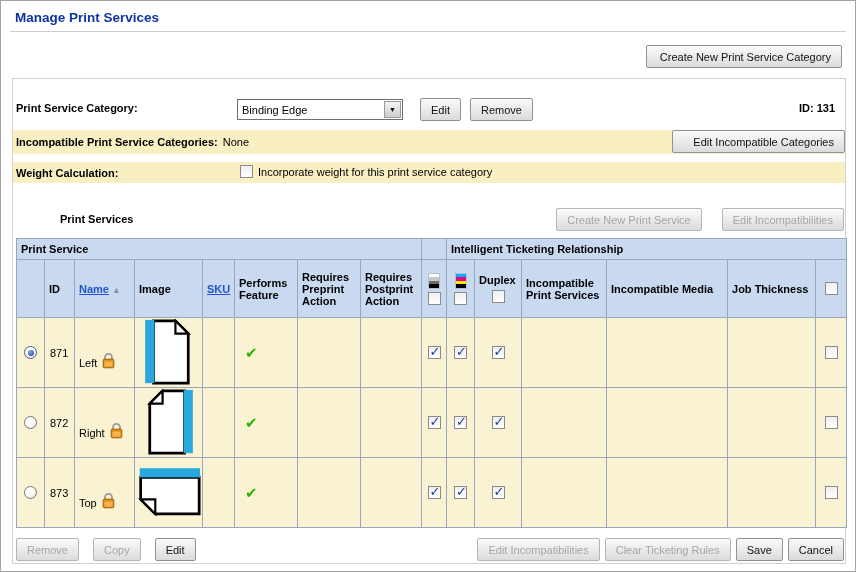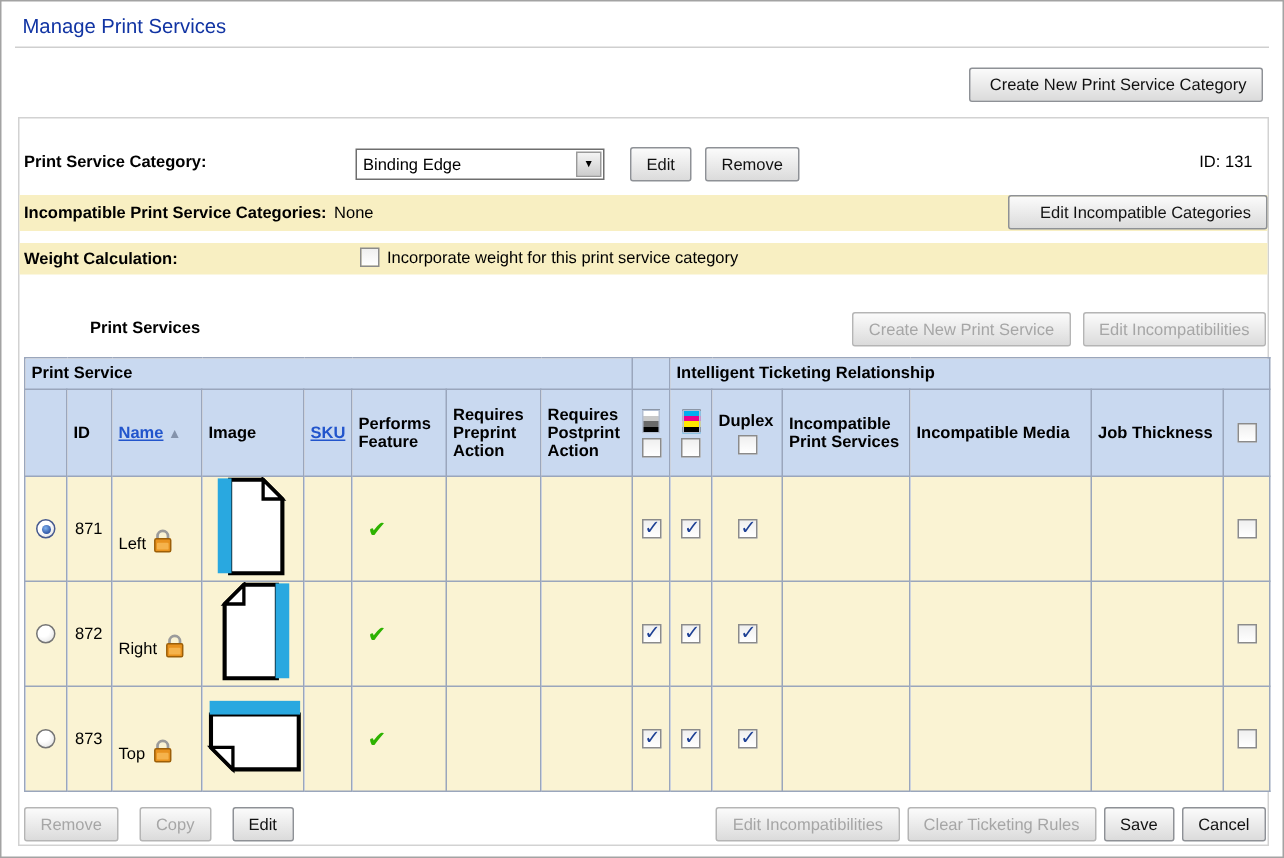--- a/index.html
+++ b/index.html
@@ -3,53 +3,53 @@
 <meta charset="utf-8">
 <style>
   * { box-sizing: border-box; }
   body { margin: 0; background: #fff; }
   .page {
     position: relative; width: 856px; height: 572px;
     border: 1px solid #A3A3A3; background: #fff; overflow: hidden;
     font-family: "Liberation Sans", "DejaVu Sans", sans-serif;
     font-size: 11px; color: #000;
   }
-  .page-title { position: absolute; left: 14px; top: 9px; font-size: 13.5px; font-weight: normal; color: #1134A3; }
+  .page-title { position: absolute; left: 14px; top: 9px; font-size: 13.5px; font-weight: bold; color: #1134A3; }
   .title-rule { position: absolute; left: 9px; right: 9px; top: 30px; border-top: 1px solid #CFCFCF; }
 
   .btn {
     display: inline-flex; align-items: center; justify-content: center;
     height: 23px; padding: 0 10px; border: 1px solid #8E9196; border-radius: 2px;
     background: linear-gradient(#FBFBFB, #DBDBDB);
     font-family: inherit; font-size: 11px; color: #111; cursor: pointer; white-space: nowrap;
   }
   .btn.disabled { color: #A6A6A6; border-color: #B5B5B5; cursor: default; }
   .top-create { position: absolute; top: 44px; right: 13px; padding-left: 13px; }
 
   .panel { position: absolute; left: 11px; top: 77px; width: 834px; height: 486px; border: 1px solid #D2D2D2; background: #fff; }
 
   .cat-label { position: absolute; left: 3px; top: 23px; font-weight: bold; }
   .select { position: absolute; left: 224px; top: 20px; width: 166px; height: 21px; border: 1px solid #6E6E6E; background: #fff; display: flex; align-items: center; cursor: default; }
   .select-text { flex: 1; padding-left: 4px; overflow: hidden; white-space: nowrap; }
   .select-arrow { width: 17px; height: 17px; margin-right: 1px; border: 1px solid #9A9A9A; background: linear-gradient(#F4F4F4, #CDCDCD); display: flex; align-items: center; justify-content: center; font-size: 7px; color: #000; }
   .btn-edit-cat { position: absolute; left: 407px; top: 19px; }
   .btn-remove-cat { position: absolute; left: 457px; top: 19px; }
-  .cat-id { position: absolute; right: 10px; top: 23px; font-weight: normal; }
+  .cat-id { position: absolute; right: 10px; top: 23px; font-weight: bold; }
 
   .bar { position: absolute; left: 0; width: 100%; background: #F8EFC2; display: flex; align-items: center; }
   .bar1 { top: 51px; height: 24px; }
   .bar1 .blbl { font-weight: bold; padding-left: 3px; }
   .bar1 .bval { margin-left: 5px; }
   .btn-edit-incompat-cat { position: absolute; right: 0; top: 51px; padding-left: 20px; }
   .bar2 { top: 83px; height: 21px; }
   .bar2 .blbl { font-weight: bold; padding-left: 3px; }
   .weight-check { position: absolute; left: 227px; top: 86px; display: flex; align-items: flex-end; gap: 5px; }
 
   .section-title { position: absolute; left: 3px; top: 134px; font-weight: bold; margin-left: 44px; }
-  .svc-buttons { position: absolute; right: 1px; top: 129px; display: flex; gap: 8px; }
+  .svc-buttons { position: absolute; right: 1px; top: 129px; display: flex; gap: 20px; }
 
   table.grid { position: absolute; left: 3px; top: 159px; width: 830px; border-collapse: collapse; table-layout: fixed; }
   .grid th, .grid td { border: 1px solid #9AA6BC; font-size: 11px; vertical-align: middle; overflow: hidden; }
   .grid th { background: #C9D9F0; text-align: left; font-weight: bold; padding: 2px 4px; }
   .grid tr.group-row th { height: 21px; }
   .grid tr.head-row th { height: 58px; }
   .grid td { background: #FAF3D3; height: 70px; padding: 0 2px; }
   .c-center { text-align: center !important; }
   .hdr-link { color: #2255CC; text-decoration: underline; cursor: pointer; }
   .sort-arrow { color: #8493AB; font-size: 9px; }

